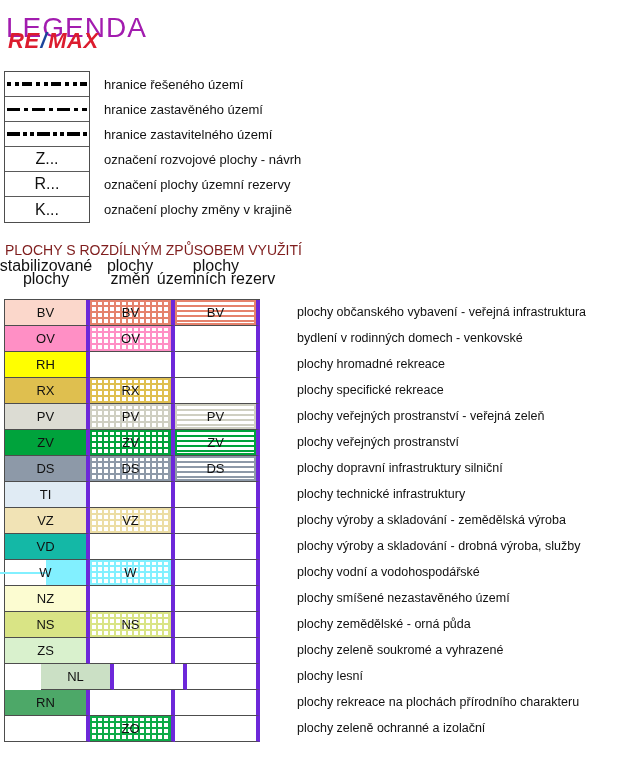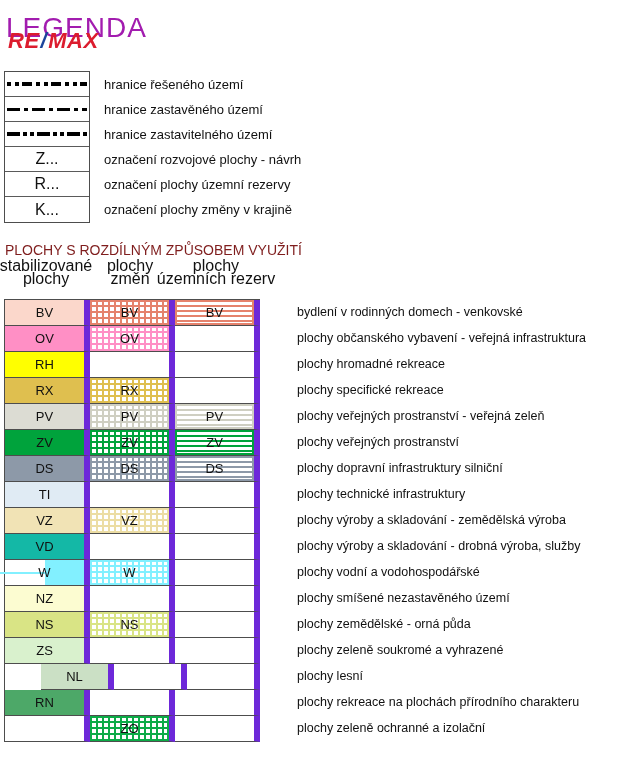--- a/index.html
+++ b/index.html
@@ -31,21 +31,21 @@
   .boundary-labels{position:absolute;left:104px;top:72px;}
   .boundary-label{height:25px;display:flex;align-items:center;font-size:13px;white-space:nowrap;}
 
   
   .zones-heading{position:absolute;left:5px;top:242px;font-size:14px;color:#7f1d1d;white-space:nowrap;}
   .col-header{position:absolute;top:259px;transform:translateX(-50%);
               text-align:center;font-size:16px;line-height:13px;white-space:nowrap;}
   .zones-table{position:absolute;left:4px;top:299px;border-top:1px solid #4d4d4d;
                border-left:1px solid #4d4d4d;width:255px;}
   .zone-row{display:flex;height:26px;}
-  .zone-cell{width:98px;box-sizing:border-box;border-right:6px solid #6d28d9;
+  .zone-cell{width:98px;box-sizing:border-box;border-right:4px solid #6d28d9;
              border-bottom:1px solid #4d4d4d;display:flex;align-items:center;
              justify-content:center;font-size:13px;position:relative;background:#fff;}
   .zone-code{position:relative;z-index:2;color:#111;}
   .water-block{position:absolute;right:0;top:0;bottom:0;width:50%;z-index:0;}
   .water-line{position:absolute;left:-6px;right:50%;top:calc(50% - 1px);height:2px;z-index:0;}
   .zone-labels{position:absolute;left:297px;top:299px;}
   .zone-label{height:26px;display:flex;align-items:center;font-size:12.5px;white-space:nowrap;}
 </style>
 </head>
 <body>
@@ -247,22 +247,22 @@
       </div>
       <div class="zone-row">
         <div class="zone-cell"></div>
         <div class="zone-cell" style="background-color: rgb(255, 255, 255); background-image: repeating-linear-gradient(0deg, rgb(12, 171, 71) 0px, rgb(12, 171, 71) 2px, transparent 2px, transparent 6px), repeating-linear-gradient(90deg, rgb(12, 171, 71) 0px, rgb(12, 171, 71) 2px, transparent 2px, transparent 6px); box-shadow: rgb(12, 171, 71) 0px 0px 0px 2px inset;">
           <span class="zone-code">ZO</span>
         </div>
         <div class="zone-cell"></div>
       </div>
     </div>
   <div class="zone-labels">
+      <div class="zone-label">plochy občanského vybavení - veřejná infrastruktura</div>
       <div class="zone-label">bydlení v rodinných domech - venkovské</div>
-      <div class="zone-label">plochy občanského vybavení - veřejná infrastruktura</div>
       <div class="zone-label">plochy hromadné rekreace</div>
       <div class="zone-label">plochy specifické rekreace</div>
       <div class="zone-label">plochy veřejných prostranství - veřejná zeleň</div>
       <div class="zone-label">plochy veřejných prostranství</div>
       <div class="zone-label">plochy dopravní infrastruktury silniční</div>
       <div class="zone-label">plochy technické infrastruktury</div>
       <div class="zone-label">plochy výroby a skladování - zemědělská výroba</div>
       <div class="zone-label">plochy výroby a skladování - drobná výroba, služby</div>
       <div class="zone-label">plochy vodní a vodohospodářské</div>
       <div class="zone-label">plochy smíšené nezastavěného území</div>

